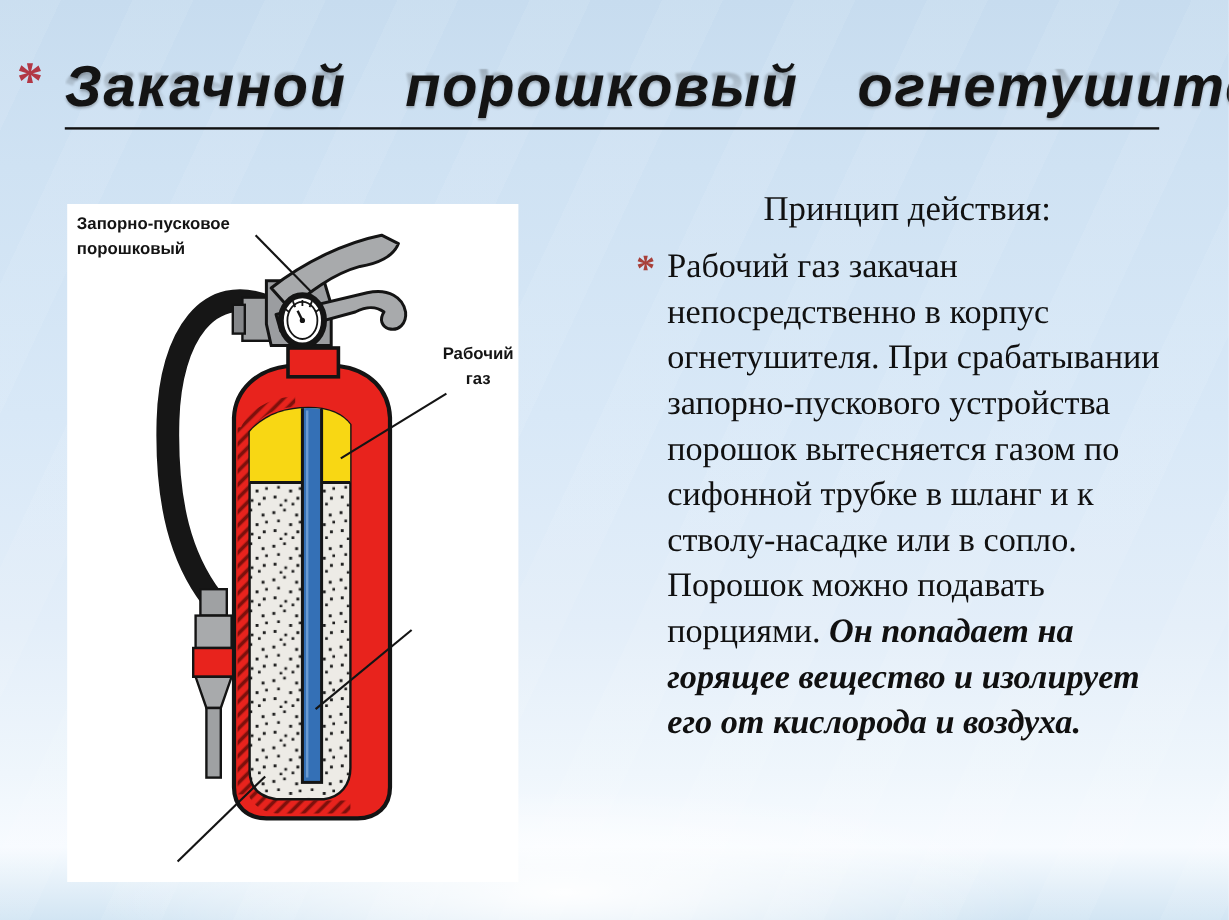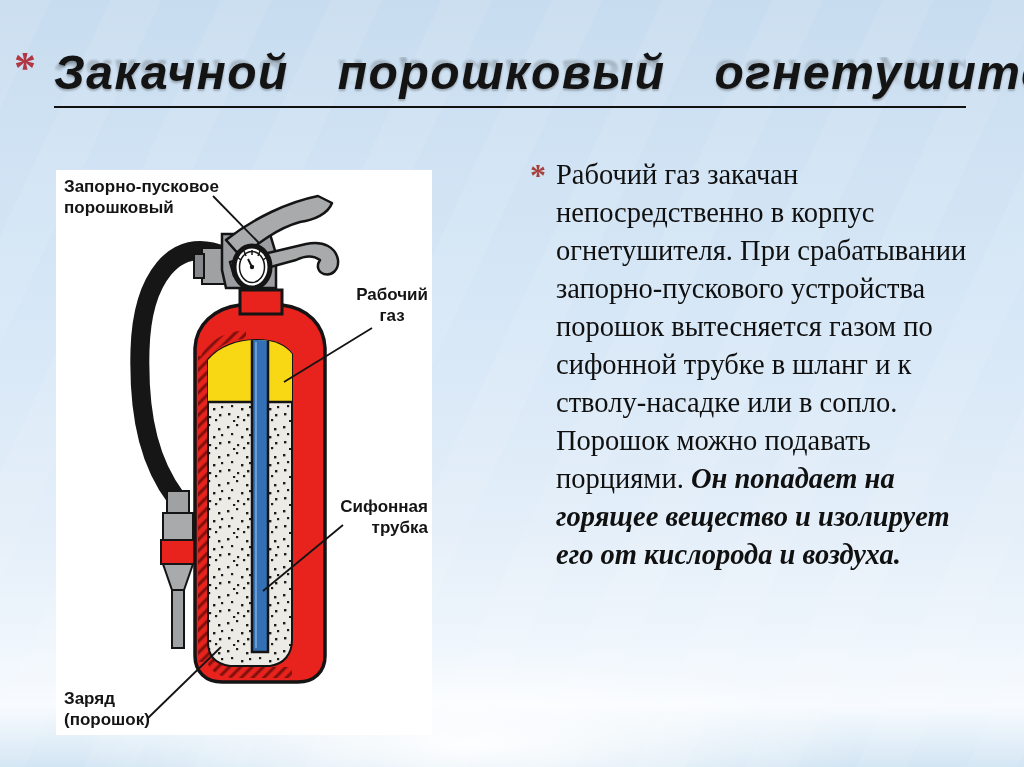--- a/index.html
+++ b/index.html
@@ -35,21 +35,21 @@
     mask-image:linear-gradient(to top, rgba(0,0,0,.9) 0%, rgba(0,0,0,0) 60%);
     overflow:hidden;pointer-events:none;
   }
   
   .diagram-box{
     position:absolute;left:56px;top:170px;width:376px;height:565px;
     background:#ffffff;
   }
   .diagram-box svg{position:absolute;left:0;top:0;}
   .dlabel{
-    position:absolute;font-weight:bold;font-size:17px;line-height:21px;color:#141414;
+    position:absolute;font-weight:bold;font-size:14px;line-height:21px;color:#141414;
   }
   .lbl-zpu{left:8px;top:6px;text-align:left;}
   .lbl-gas{right:4px;top:114px;text-align:center;}
   .lbl-siphon{right:4px;top:326px;text-align:right;}
   .lbl-powder{left:8px;top:518px;text-align:left;}
   
   .right-col{position:absolute;left:534px;top:156px;width:474px;}
   .principle-heading{
     font-family:"Liberation Serif",serif;font-size:29px;line-height:36px;color:#111;
     text-align:center;margin:0 30px 12px 0;font-weight:normal;
@@ -156,28 +156,21 @@
   </svg>
 
   <div class="dlabel lbl-zpu">
     <span>Запорно-пусковое</span><br>
     <span>порошковый</span>
   </div>
   <div class="dlabel lbl-gas">
     <span>Рабочий</span><br>
     <span>газ</span>
   </div>
-  <div class="dlabel lbl-siphon">
-    <span>Сифонная</span><br>
-    <span>трубка</span>
-  </div>
-  <div class="dlabel lbl-powder">
-    <span>Заряд</span><br>
-    <span>(порошок)</span>
-  </div>
 </div>
 
 <div class="right-col">
+  <h2 class="principle-heading">Принцип действия:</h2>
   <div class="bullet-para">
     <span class="para-ast">*</span>
     <span>Рабочий газ закачан непосредственно в корпус огнетушителя. При срабатывании запорно-пускового устройства порошок вытесняется газом по сифонной трубке в шланг и к стволу-насадке или в сопло. Порошок можно подавать порциями. </span><em class="bi">Он попадает на горящее вещество и изолирует его от кислорода и воздуха.</em>
   </div>
 </div>
 
 </body></html>

